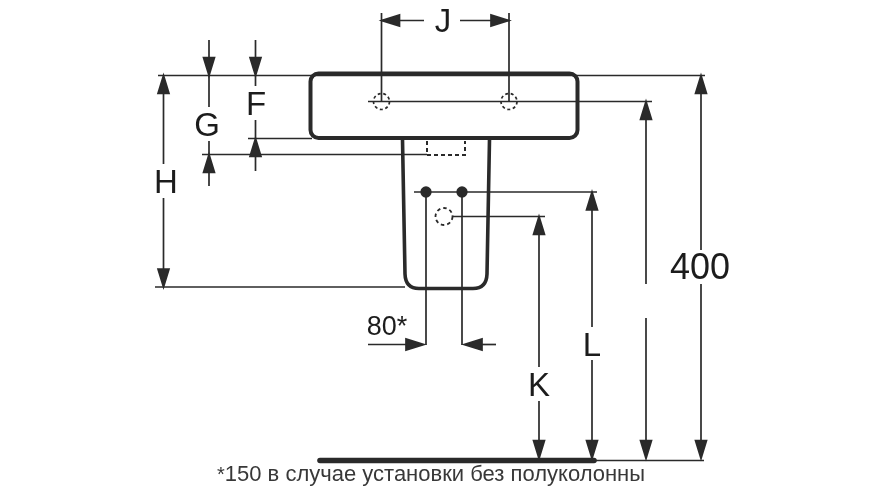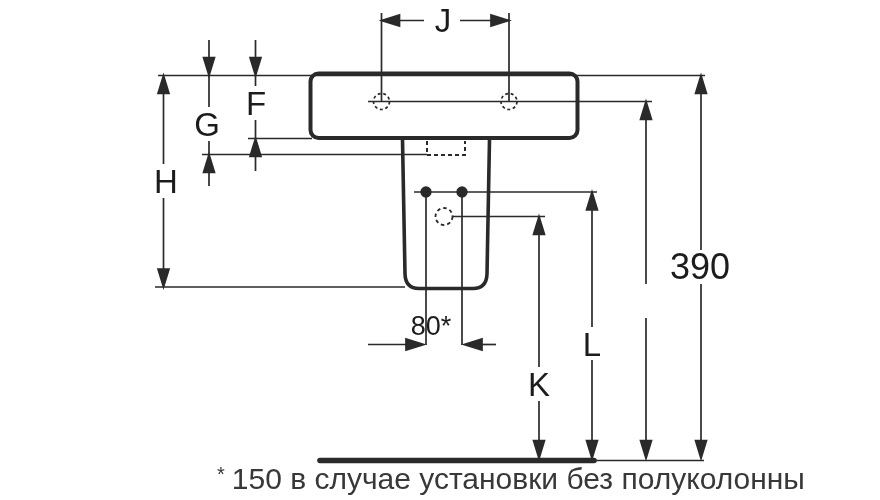--- a/index.html
+++ b/index.html
@@ -8,36 +8,36 @@
     overflow:hidden;font-family:"Liberation Sans",sans-serif;
   }
   #drawing{position:absolute;left:0;top:0;width:880px;height:500px;}
   .lbl{
     position:absolute;transform:translate(-50%,-50%);
     font-family:"Liberation Sans",sans-serif;color:#1c1c1c;
     white-space:nowrap;line-height:1;user-select:none;
   }
   .lbl-letter{font-size:33px;}
   .lbl-num{font-size:36px;}
-  .lbl-small{font-size:27px;margin-left:44px;}
+  .lbl-small{font-size:27px;}
   .lbl-J{left:443px;top:20px;}
   .lbl-F{left:256px;top:103px;}
   .lbl-G{left:207px;top:124px;}
   .lbl-H{left:166px;top:181px;}
   .lbl-K{left:539px;top:384px;}
   .lbl-L{left:592px;top:344px;}
   .lbl-795{left:646px;top:301px;}
   .lbl-850{left:700px;top:267px;}
   .lbl-80{left:387px;top:326px;}
   .footnote{
     position:absolute;left:217px;top:461px;display:flex;align-items:flex-start;
     color:#383838;
   }
   .footnote .star{font-size:20px;line-height:1;margin-top:3px;}
-  .footnote .text{font-size:30px;line-height:1.2;margin-left:7px;}
+  .footnote .text{font-size:22px;line-height:1.2;}
   .watermark{
     position:absolute;left:2px;top:451px;font-size:28px;color:#b4b4b4;
     letter-spacing:0.5px;line-height:1;
   }
 </style>
 </head>
 <body>
 
 <div id="stage">
 
@@ -156,21 +156,21 @@
       </g>
     </g>
   </svg>
 
   <div class="lbl lbl-letter lbl-J">J</div>
   <div class="lbl lbl-letter lbl-F">F</div>
   <div class="lbl lbl-letter lbl-G">G</div>
   <div class="lbl lbl-letter lbl-H">H</div>
   <div class="lbl lbl-letter lbl-K">K</div>
   <div class="lbl lbl-letter lbl-L">L</div>
-  <div class="lbl lbl-num lbl-850">390</div>
+  <div class="lbl lbl-num lbl-850">400</div>
   <div class="lbl lbl-small lbl-80">80*</div>
 
   <div class="footnote">
     <span class="star">*</span>
     <span class="text">150 в случае установки без полуколонны</span>
   </div>
 
 
 </div>
 

